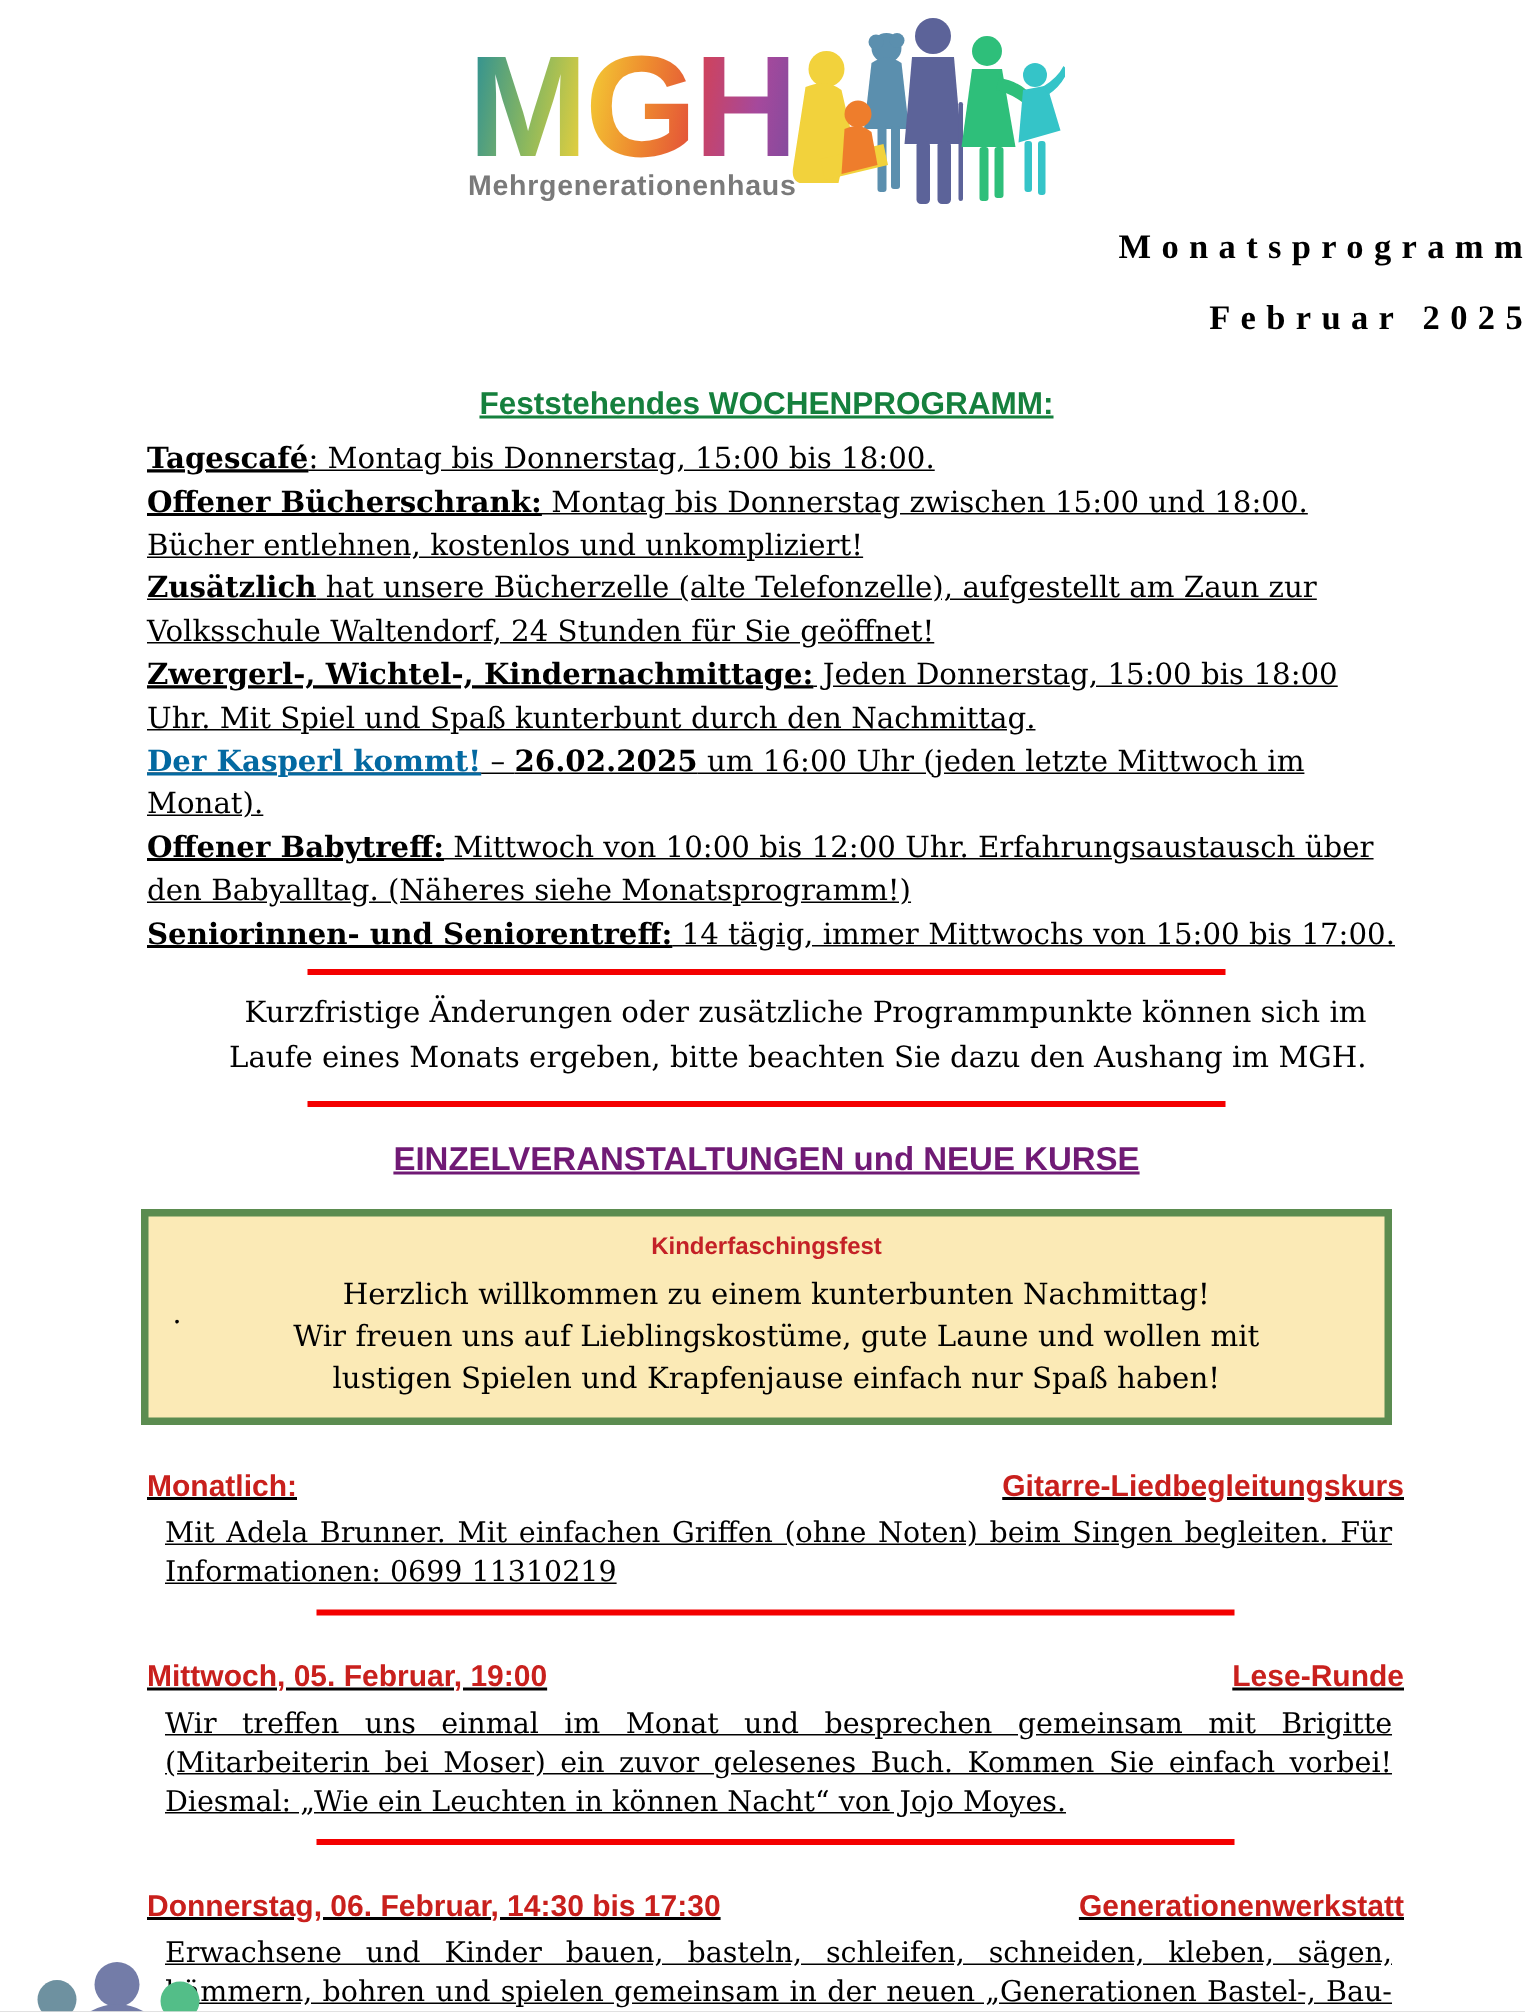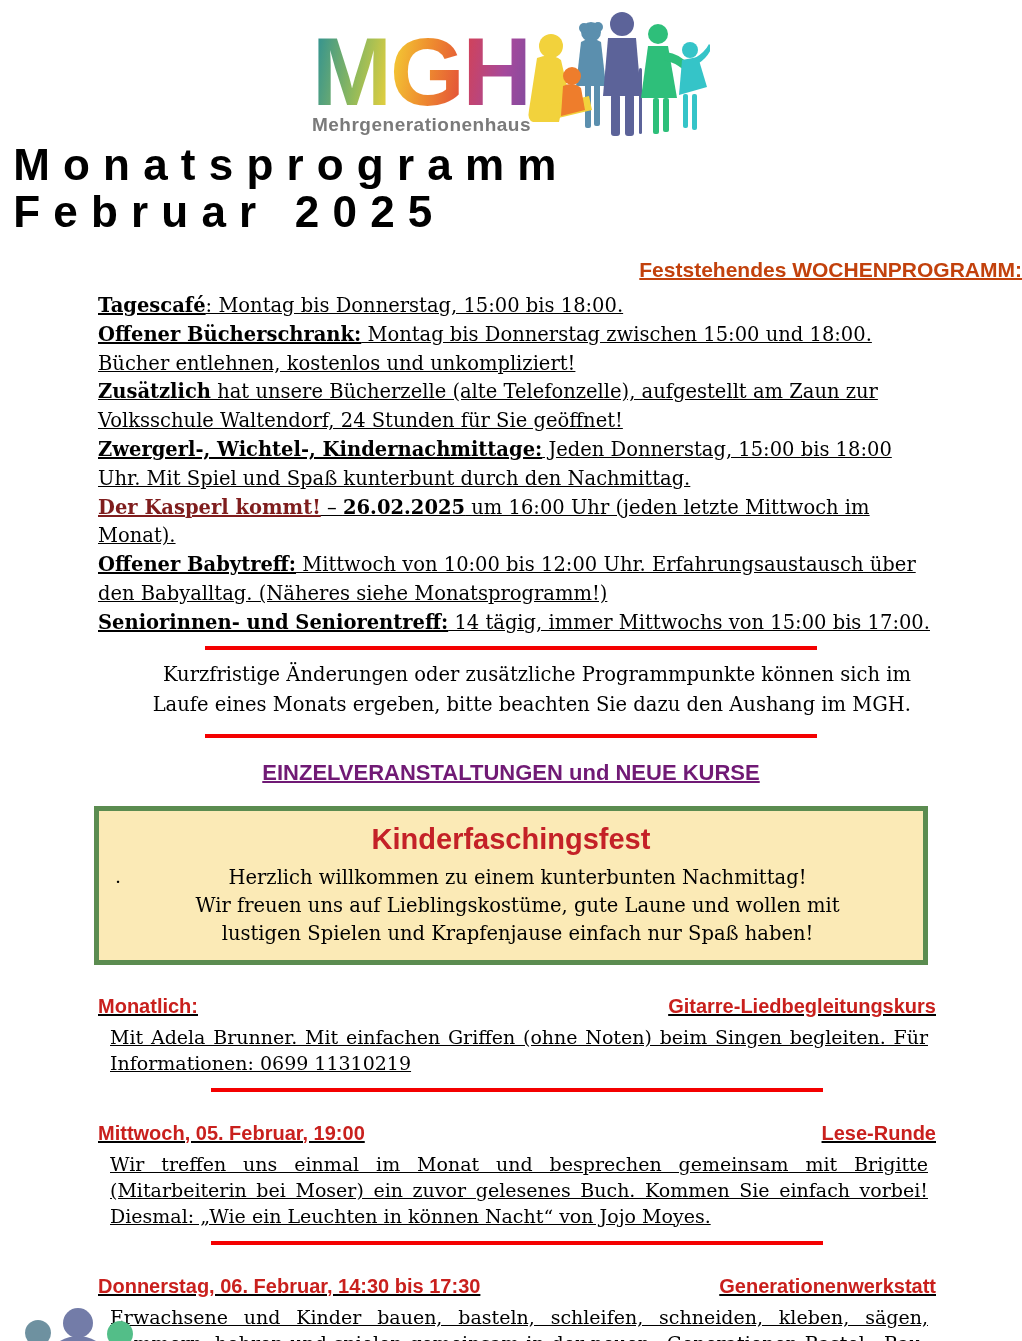--- a/index.html
+++ b/index.html
@@ -21,49 +21,49 @@
     letter-spacing:-2px; -webkit-background-clip:text; background-clip:text;
     color:transparent; -webkit-text-fill-color:transparent;
   }
   .l-m { background-image:linear-gradient(100deg,#2f9193 5%,#8fb95c 55%,#f0d23a 100%); -webkit-background-clip:text; background-clip:text; }
   .l-g { background-image:linear-gradient(100deg,#f4d435 0%,#ee8c2f 50%,#e2493a 100%); -webkit-background-clip:text; background-clip:text; }
   .l-h { background-image:linear-gradient(100deg,#d8414f 0%,#a5499c 60%,#7e4b9e 100%); -webkit-background-clip:text; background-clip:text; }
   .logo-sub { font-family:"Liberation Sans", sans-serif; font-weight:700; font-size:19px; color:#7a7a7a; letter-spacing:0.5px; margin-top:-4px; }
   .logo-people { margin-left:-6px; }
 
   
-  .title-line { font-family:Liberation Sans, sans-serif; font-weight:800; font-size:44px;
-    text-align:left; letter-spacing:0.30em; margin:2px 0 0; line-height:45px; text-indent:0.30em; }
+  .title-line { font-family:Liberation Serif, serif; font-weight:800; font-size:23px;
+    text-align:right; letter-spacing:0.30em; margin:2px 0 0; line-height:45px; text-indent:0.30em; }
   .heading-red {
-    font-family:"Liberation Sans", sans-serif; font-weight:800; font-size:21px; color:#c2410c;
-    text-align:right; text-decoration:underline; text-decoration-thickness:2px; margin:24px 0 0;
+    font-family:"Liberation Sans", sans-serif; font-weight:800; font-size:21px; color:#15803d;
+    text-align:center; text-decoration:underline; text-decoration-thickness:2px; margin:24px 0 0;
   }
   .heading-green {
     font-family:"Liberation Sans", sans-serif; font-weight:800; font-size:22px; color:#701a75;
     text-align:center; text-decoration:underline; text-decoration-thickness:2px; margin:22px 0 0;
   }
 
   
   .content { margin:0 86px 0 98px;text-decoration:underline; }
   .weekly { margin-top:10px; font-size:19.5px; line-height:28.8px; }
   .weekly p { margin:0; }
   .lbl-u { font-weight:bold; text-decoration:underline; text-decoration-thickness:1.5px; }
   .lbl-b { font-weight:bold; }
-  .lbl-red { font-weight:bold; color:#7f1d1d; text-decoration:underline; text-decoration-thickness:1.5px; }
+  .lbl-red { font-weight:bold; color:#0369a1; text-decoration:underline; text-decoration-thickness:1.5px; }
   .bold { font-weight:bold; }
 
   .red-line { border:none; height:4px; background:#f40000; width:612px; margin:8px auto 0; }
   .notice { text-align:right; font-size:19.5px; line-height:30px; max-width:800px; margin:10px auto 0; }
 
   
   .hl-box {
     position:relative; margin:20px auto 0; width:824px; background:#fbeab6;
     border:5px solid #5b8c50; text-align:center; padding:8px 0 12px;
   }
-  .hl-title { font-family:"Liberation Sans", sans-serif; font-weight:800; font-size:29px; color:#c42127; margin-top:4px; }
+  .hl-title { font-family:"Liberation Sans", sans-serif; font-weight:800; font-size:16px; color:#c42127; margin-top:4px; }
   .hl-sub { font-family:"Liberation Sans", sans-serif; font-weight:800; font-size:19px; color:#c42127; margin-top:3px; }
   .hl-body { font-size:19.5px; line-height:28px; margin-top:8px;padding-left:13px; }
   .stray-dot { position:absolute; left:16px; top:54px; font-size:19px; }
 
   
   .event { margin-top:30px; }
   .event-head { display:flex; justify-content:space-between; align-items:baseline;
     font-family:"Liberation Sans", sans-serif; font-weight:800; font-size:20px; color:#c9201d; }
   .event-body { margin:6px 8px 0 12px; font-size:19px; line-height:26px; text-align:justify; }
   .event .red-line { margin-top:12px; }

